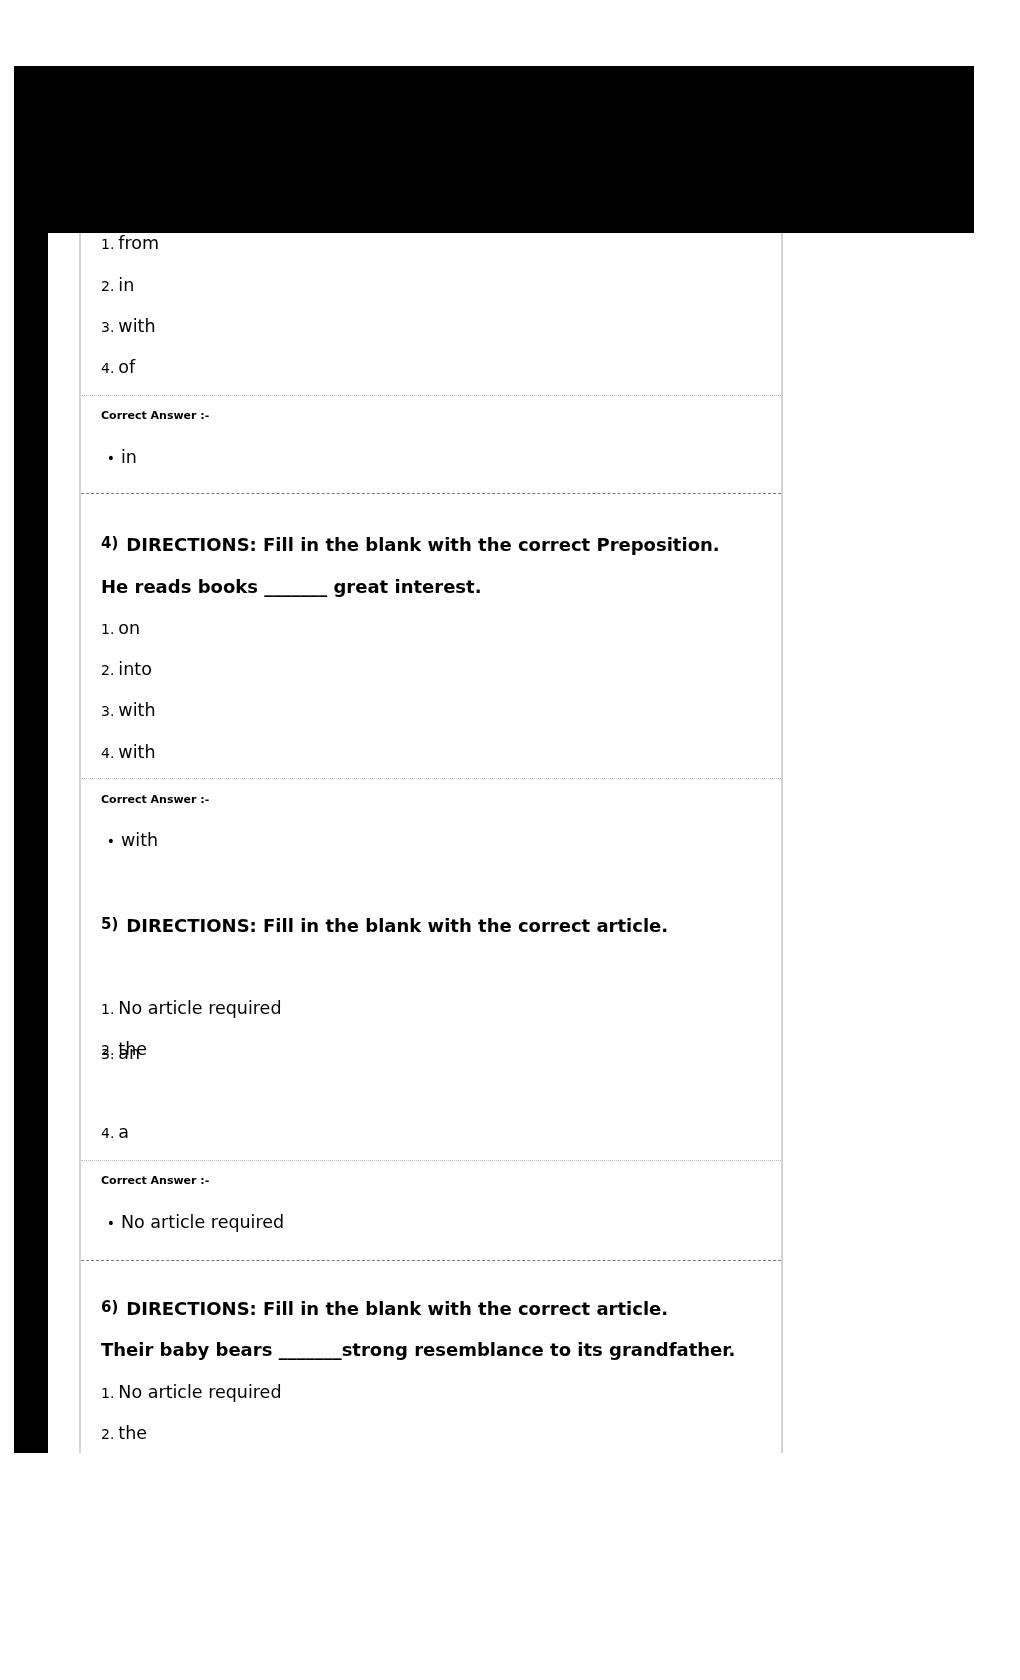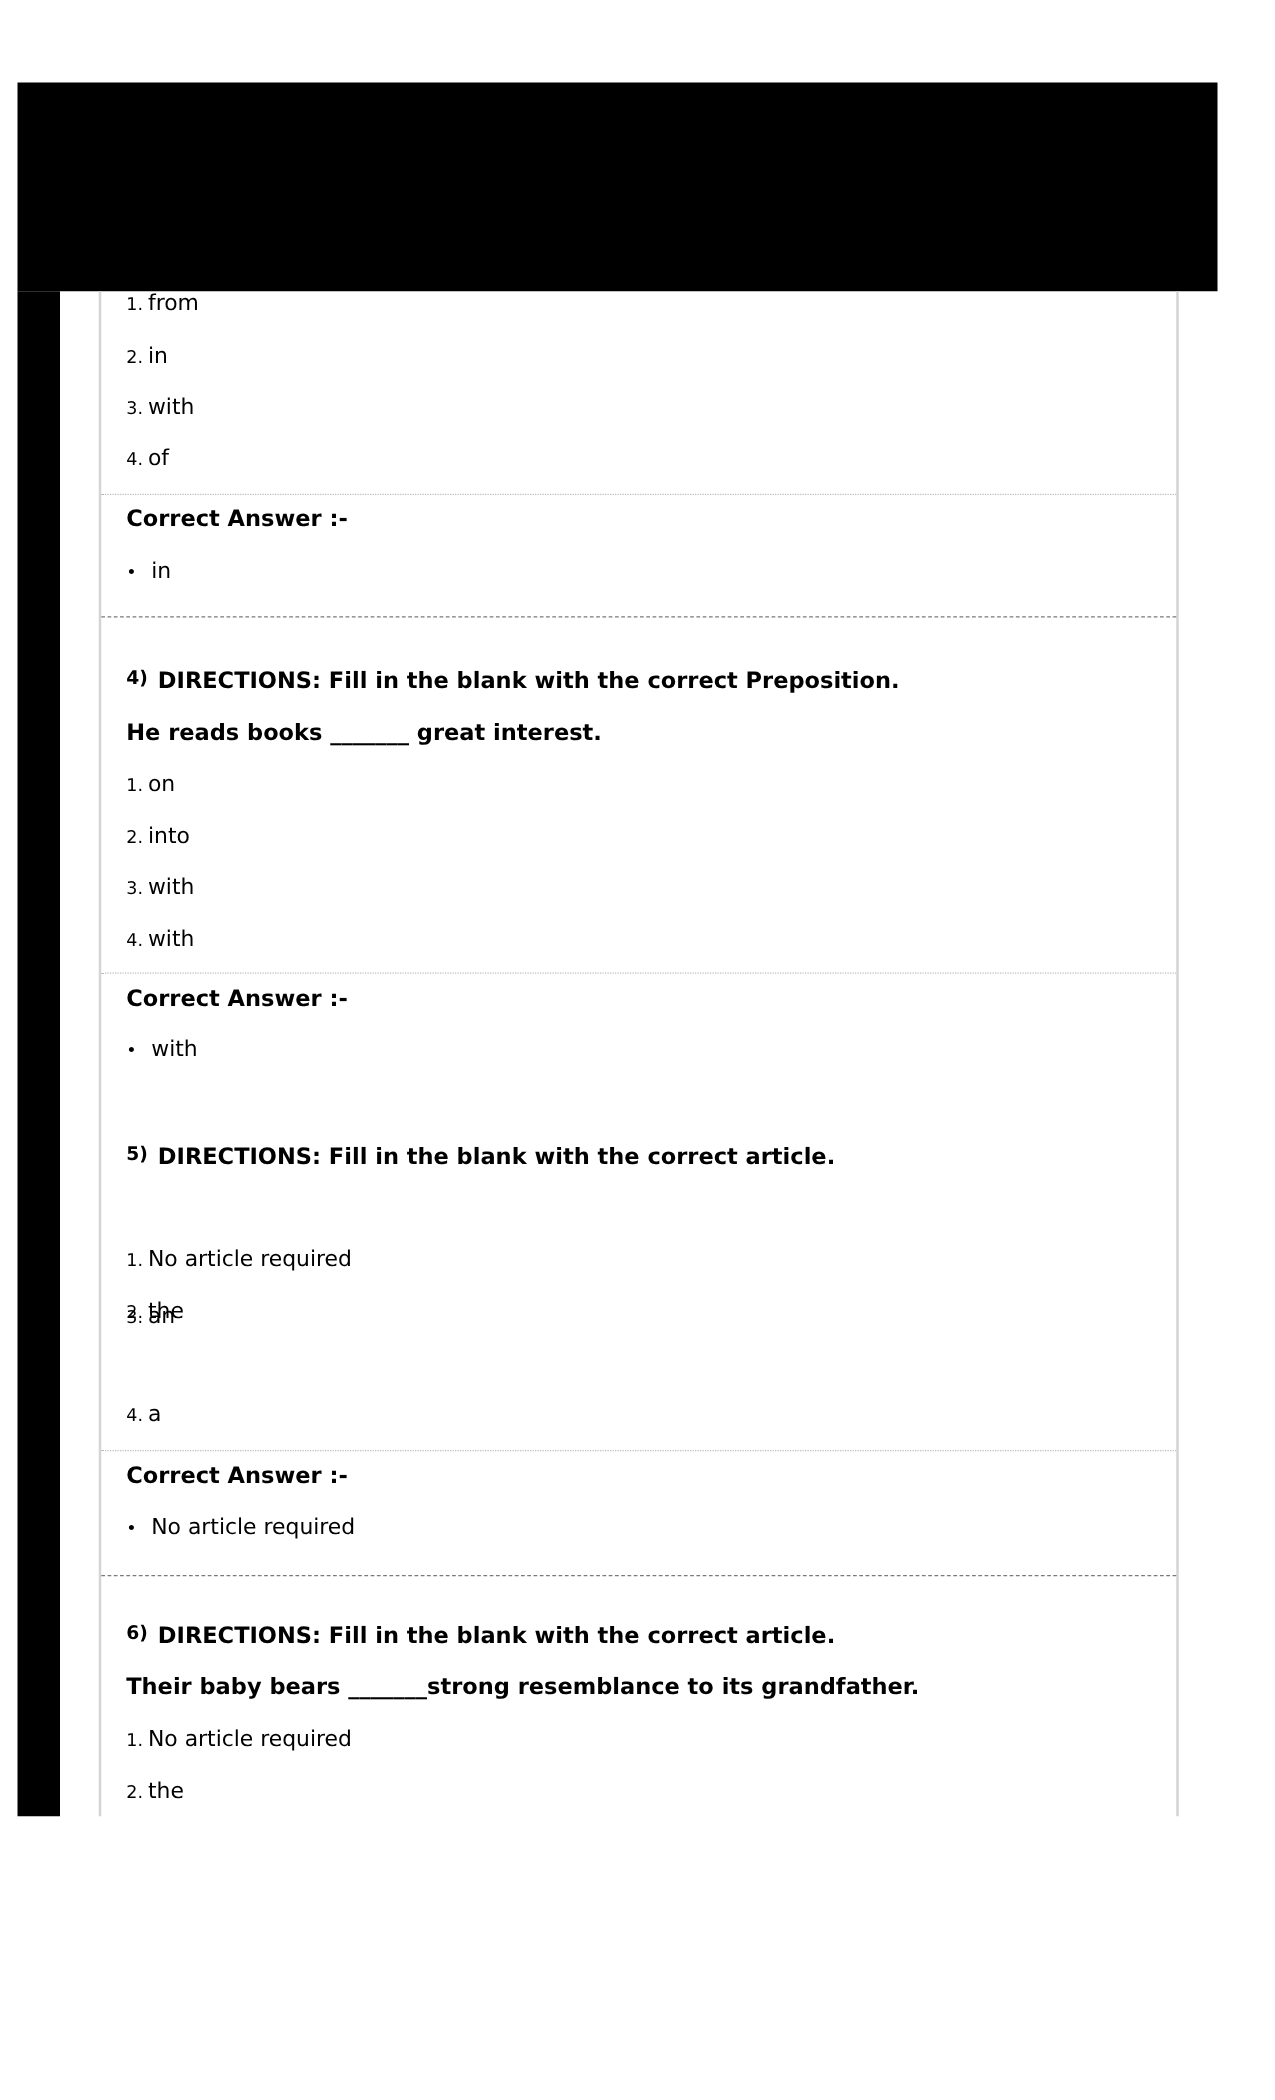--- a/index.html
+++ b/index.html
@@ -1,26 +1,26 @@
 <!DOCTYPE html>
 <html><head>
 <meta charset="utf-8">
 <style>
   html, body { margin:0; padding:0; background:#ffffff; }
   body { width:1020px; height:1680px; position:relative; overflow:hidden;
          font-family:"DejaVu Sans", sans-serif; color:#000; }
   .header-block { position:absolute; left:14px; top:66px; width:960px; height:167px; background:#000; }
   .left-bar { position:absolute; left:14px; top:233px; width:34px; height:1220px; background:#000; }
-  .content { position:absolute; left:79px; top:233px; width:864px; height:1220px;
+  .content { position:absolute; left:79px; top:233px; width:704px; height:1220px;
              border-left:2px solid #d4d4d4; border-right:2px solid #d4d4d4; box-sizing:border-box; }
   .abs { position:absolute; left:20px; white-space:nowrap; }
   .opt { font-size:17.5px; line-height:22px; }
   .opt .num { font-size:14px; margin-right:4px; }
-  .ca-label { font-size:18px; font-weight:bold; line-height:20px; }
-  .ans { font-size:17.5px; line-height:22px; }
+  .ca-label { font-size:11px; font-weight:bold; line-height:20px; }
+  .ans { font-size:17.5px; line-height:22px;text-align:center; }
   .ans .bullet { display:inline-block; width:20px; font-size:14px; }
   .q-head { font-size:18px; font-weight:bold; line-height:24px;text-align:center; }
   .q-head .qnum { font-size:15px; position:relative; top:-3px; margin-right:8px; }
   .q-sent { font-size:18px; font-weight:bold; line-height:24px; }
   .dotted { position:absolute; left:0; right:0; height:0; border-top:1px dotted #bdbdbd; }
   .dashed { position:absolute; left:0; right:0; height:0; border-top:1px dashed #7a7a7a; }
 </style>
 </head>
 <body>
 

